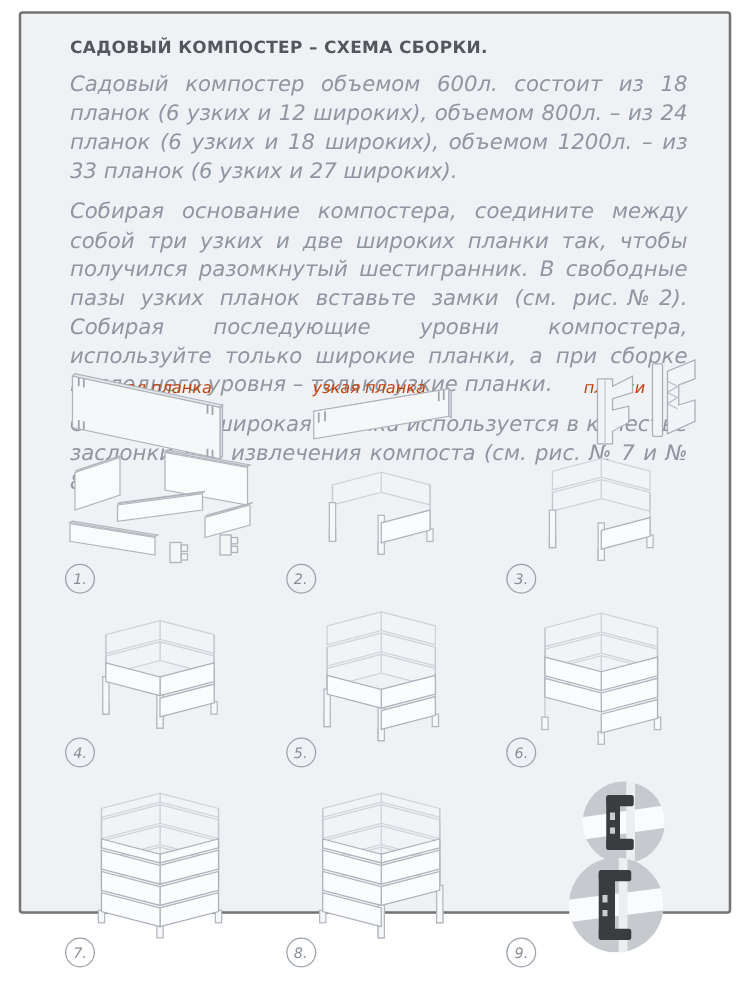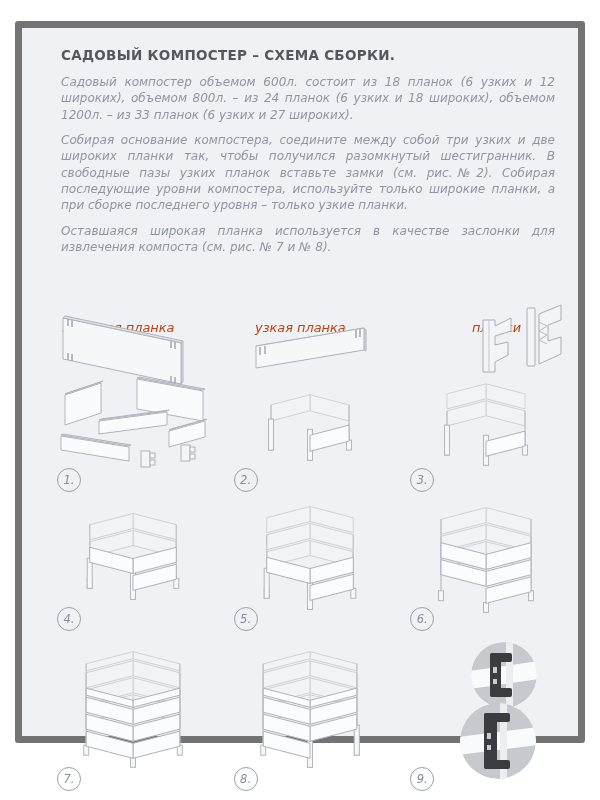--- a/index.html
+++ b/index.html
@@ -6,41 +6,41 @@
   html,body { width:600px; height:800px; }
   body {
     position: relative;
     width: 600px; height: 800px;
     background: #ffffff;
     font-family: "DejaVu Sans", "Liberation Sans", sans-serif;
     overflow: hidden;
   }
   .page {
     position: absolute;
-    left: 15px; top: 21px;
+    left: 15px; top: 9px;
     width: 570px; height: 722px;
     background: #eff1f4;
-    border: 7px solid #737373;
+    border: 2px solid #737373;
     border-radius: 3px;
   }
   .content {
     position: absolute;
     left: 39px; top: 19px;
     width: 494px;
   }
   .title {
     font-size: 13.5px;
     font-weight: bold;
     letter-spacing: 0.3px;
     color: #54575e;
     margin-bottom: 11px;
   }
   .para {
     font-style: italic;
-    font-size: 12px;
+    font-size: 17px;
     line-height: 1.36;
     color: #9096a1;
     text-align: justify;
     margin-bottom: 9px;
   }
   .parts-row {
     position: absolute;
     left: 23px; top: 260px;
     width: 530px; height: 102px;
   }

